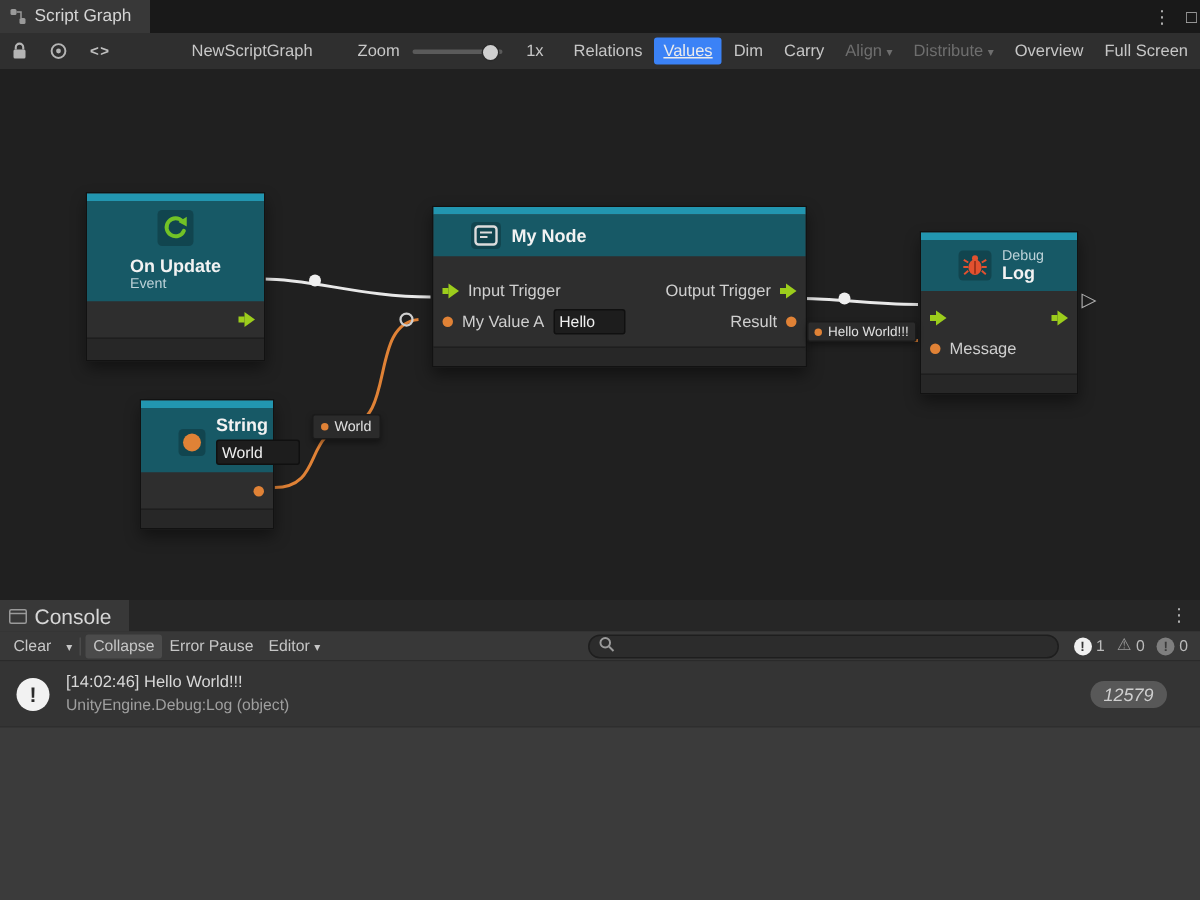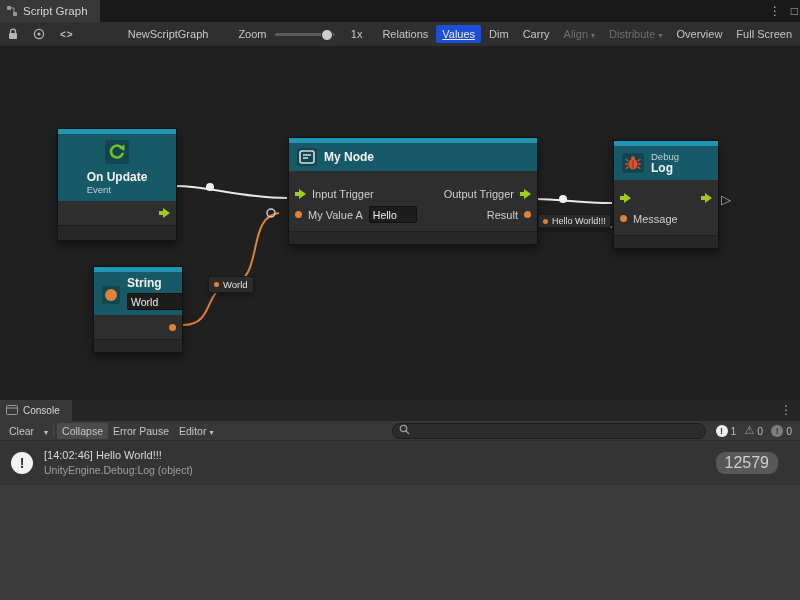--- a/index.html
+++ b/index.html
@@ -19,30 +19,30 @@
   .tb-icon{display:flex;align-items:center;justify-content:center;height:24px;padding:0 7px;}
   .tb-code{color:#c0c0c0;font-size:10px;font-weight:bold;letter-spacing:1px;padding:0 8px;}
   .graph-name{color:#c8c8c8;margin-left:46px;font-size:11px;}
   .zoom-label{margin-left:30px;color:#c8c8c8;}
   .zoom-track{position:relative;width:88px;height:3px;background:#5a5a5a;border-radius:2px;margin-left:8px;}
   .zoom-handle{position:absolute;right:2px;top:-4px;width:10px;height:10px;border-radius:50%;
                background:#cfcfcf;border:1px solid #2a2a2a;}
   .zoom-value{margin-left:16px;color:#c8c8c8;}
   .tb-buttons{display:flex;align-items:center;margin-left:14px;white-space:nowrap;}
   .tb-btn{padding:3px 6px;color:#c6c6c6;border-radius:2px;margin-right:2px;}
-  .tb-btn.active{background:#1d4ed8;color:#ececec;text-decoration:underline;}
+  .tb-btn.active{background:#3b82f6;color:#ececec;text-decoration:underline;}
   .tb-btn.disabled{color:#6e6e6e;}
   .caret{font-size:8px;margin-left:3px;color:inherit;}
   
   .canvas{position:absolute;left:0;top:46px;width:800px;height:354px;background:#202020;overflow:hidden;}
   .wires{position:absolute;left:0;top:0;width:800px;height:354px;}
   .node{position:absolute;border:1px solid #121212;box-shadow:0 5px 10px rgba(0,0,0,.45);
         background:#2e2e2e;}
   .node-strip{height:5px;background:#2296b0;}
-  .node-header{background:#175966;display:flex;align-items:center;gap:7px;padding:5px 8px;}
+  .node-header{background:#175966;display:flex;align-items:center;gap:7px;padding:5px 25px;}
   .icon-plate{display:flex;align-items:center;justify-content:center;background:rgba(0,0,0,.22);
               border-radius:3px;padding:2px;}
   .node-title{font-size:12px;font-weight:bold;color:#f2f2f2;line-height:13px;}
   .node-sub{font-size:9.5px;color:#bdd2d8;line-height:11px;}
   .node-body{background:#2e2e2e;}
   .node-row{display:flex;align-items:center;height:21px;padding:0 6px;color:#cfcfcf;font-size:11px;}
   .node-footer{height:12px;background:#272727;border-top:1px solid #1e1e1e;}
   .port-arrow{position:relative;width:11px;height:10px;flex:none;}
   .port-arrow::before{content:"";position:absolute;left:0;top:3px;width:4px;height:4px;background:#9ccd1c;}
   .port-arrow::after{content:"";position:absolute;left:4px;top:0;width:0;height:0;
@@ -54,21 +54,21 @@
                  height:15px;padding:0 3px;border-radius:2px;font-family:"Liberation Sans",sans-serif;}
   .value-chip{position:absolute;display:flex;align-items:center;gap:4px;background:#2b2b2b;
               border:1px solid #1a1a1a;border-radius:2px;padding:2px 5px;font-size:9.5px;color:#e0e0e0;
               box-shadow:0 2px 4px rgba(0,0,0,.4);}
   .chip-dot{width:5px;height:5px;border-radius:50%;background:#e08236;flex:none;}
   .graph-marker{position:absolute;color:#b0b0b0;font-size:13px;}
   
   .console{position:absolute;left:0;top:400px;width:800px;height:200px;background:#383838;}
   .console-tabstrip{position:absolute;left:0;top:0;width:800px;height:21px;background:#262626;}
   .console-tab{position:absolute;left:0;top:0;height:21px;background:#383838;display:flex;
-               align-items:center;gap:5px;padding:0 12px 0 6px;color:#d6d6d6;font-size:10px;}
+               align-items:center;gap:5px;padding:0 12px 0 6px;color:#d6d6d6;font-size:14px;}
   .console-menu{position:absolute;right:8px;top:3px;color:#b8b8b8;font-size:12px;}
   .console-toolbar{position:absolute;left:0;top:21px;width:800px;height:20px;background:#383838;
                    border-bottom:1px solid #2a2a2a;display:flex;align-items:center;padding:0 4px;
                    box-sizing:border-box;font-size:10.5px;}
   .c-btn{padding:2px 5px;color:#c6c6c6;border-radius:2px;white-space:nowrap;}
   .c-btn.active{background:#4b4b4b;}
   .c-sep{width:1px;height:12px;background:#4a4a4a;margin:0 3px;}
   .search{margin-left:auto;margin-right:10px;width:300px;height:14px;background:#2c2c2c;
           border:1px solid #1e1e1e;border-radius:8px;display:flex;align-items:center;padding:0 6px;gap:4px;}
   .search input{flex:1;background:transparent;border:none;outline:none;color:#ddd;font-size:10px;
@@ -79,22 +79,22 @@
   .bubble.gray{background:#7e7e7e;color:#3a3a3a;}
   .warn-glyph{color:#9a9a9a;font-size:11px;line-height:11px;}
   .console-list{position:absolute;left:0;top:41px;width:800px;height:43px;background:#303030;}
   .log-row{position:absolute;left:0;top:0;width:800px;height:43px;background:#343434;display:flex;
            align-items:center;}
   .log-icon{width:22px;height:22px;border-radius:50%;background:#f2f2f2;color:#2b2b2b;font-weight:bold;
             font-size:14px;display:flex;align-items:center;justify-content:center;margin:0 11px;flex:none;}
   .log-lines{flex:1;min-width:0;}
   .log-line1{color:#d8d8d8;font-size:11px;line-height:15px;}
   .log-line2{color:#9f9f9f;font-size:10.5px;line-height:14px;}
-  .log-count{background:#585858;color:#cfcfcf;font-size:16px;border-radius:9px;padding:2px 9px;
-             margin-right:22px;flex:none;}
+  .log-count{background:#585858;color:#cfcfcf;font-size:12px;border-radius:9px;padding:2px 9px;
+             margin-right:22px;flex:none;font-style:italic;}
   .console-detail{position:absolute;left:0;top:84px;width:800px;height:116px;background:#3b3b3b;
                   border-top:1px solid #2e2e2e;}
 </style>
 </head>
 <body>
 
 <div class="app">
 
   <div class="tabbar">
     <div class="doc-tab">
@@ -232,21 +232,21 @@
           <input class="literal-input" style="width: 40px;" value="Hello">
           <span class="grow"></span>
           <span>Result</span>
           <span class="gap"></span>
           <span class="port-dot"></span>
         </div>
       </div>
       <div class="node-footer"></div>
     </div>
 
-    <div class="node" style="left:613px;top:94px;width:104px;">
+    <div class="node" style="left:613px;top:108px;width:104px;">
       <div class="node-strip"></div>
       <div class="node-header">
         <span class="icon-plate">
           <svg width="18" height="16" viewBox="0 0 18 16">
             <path d="M4.5 6 L1.5 4.2 M4.5 9 H1.2 M4.5 11.5 L1.8 13.8 M13.5 6 L16.5 4.2 M13.5 9 H16.8 M13.5 11.5 L16.2 13.8" stroke="#e2512f" stroke-width="1.3"></path>
             <circle cx="9" cy="3.2" r="2" fill="#e2512f"></circle>
             <ellipse cx="9" cy="9.2" rx="4.4" ry="5.2" fill="#e2512f"></ellipse>
             <path d="M9 5v8.5" stroke="#8c2a16" stroke-width="1"></path>
           </svg>
         </span>

